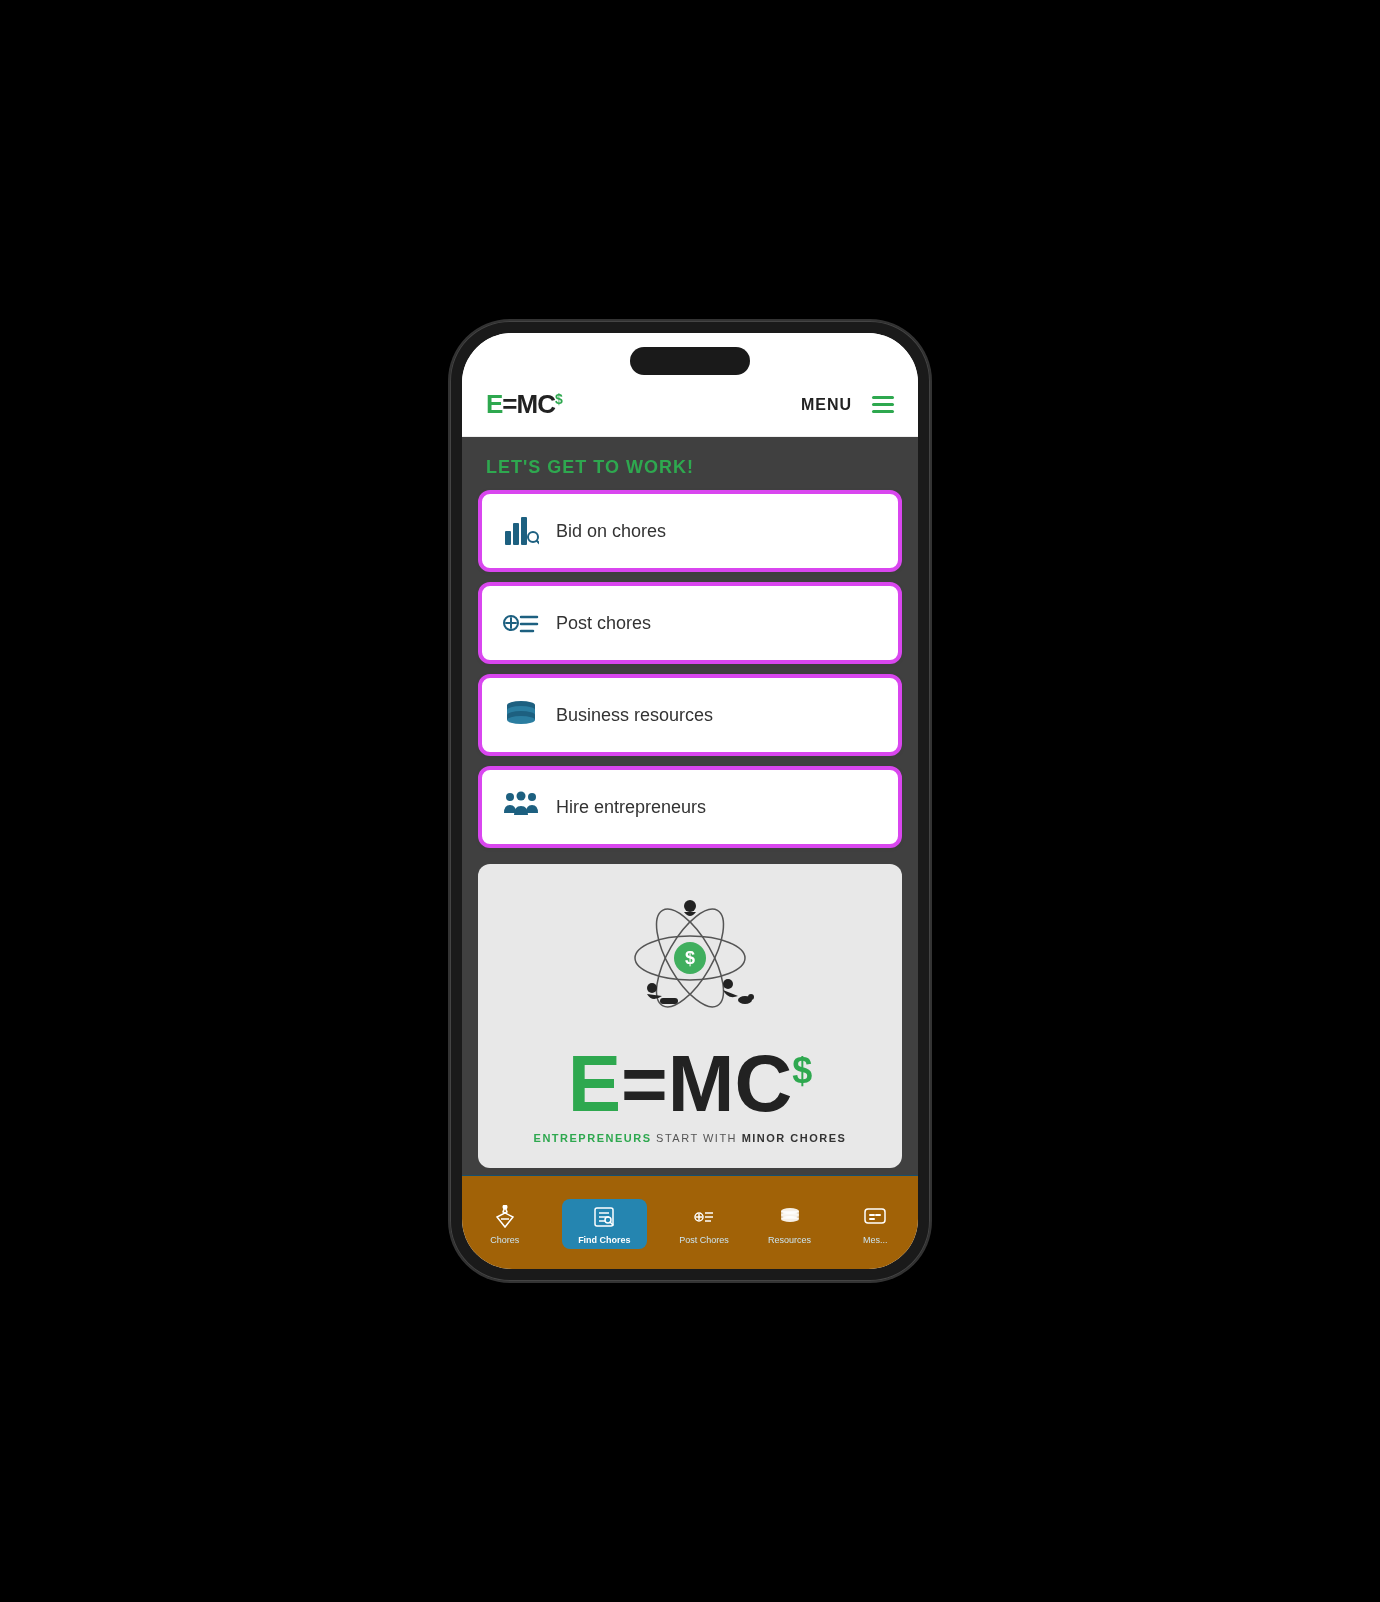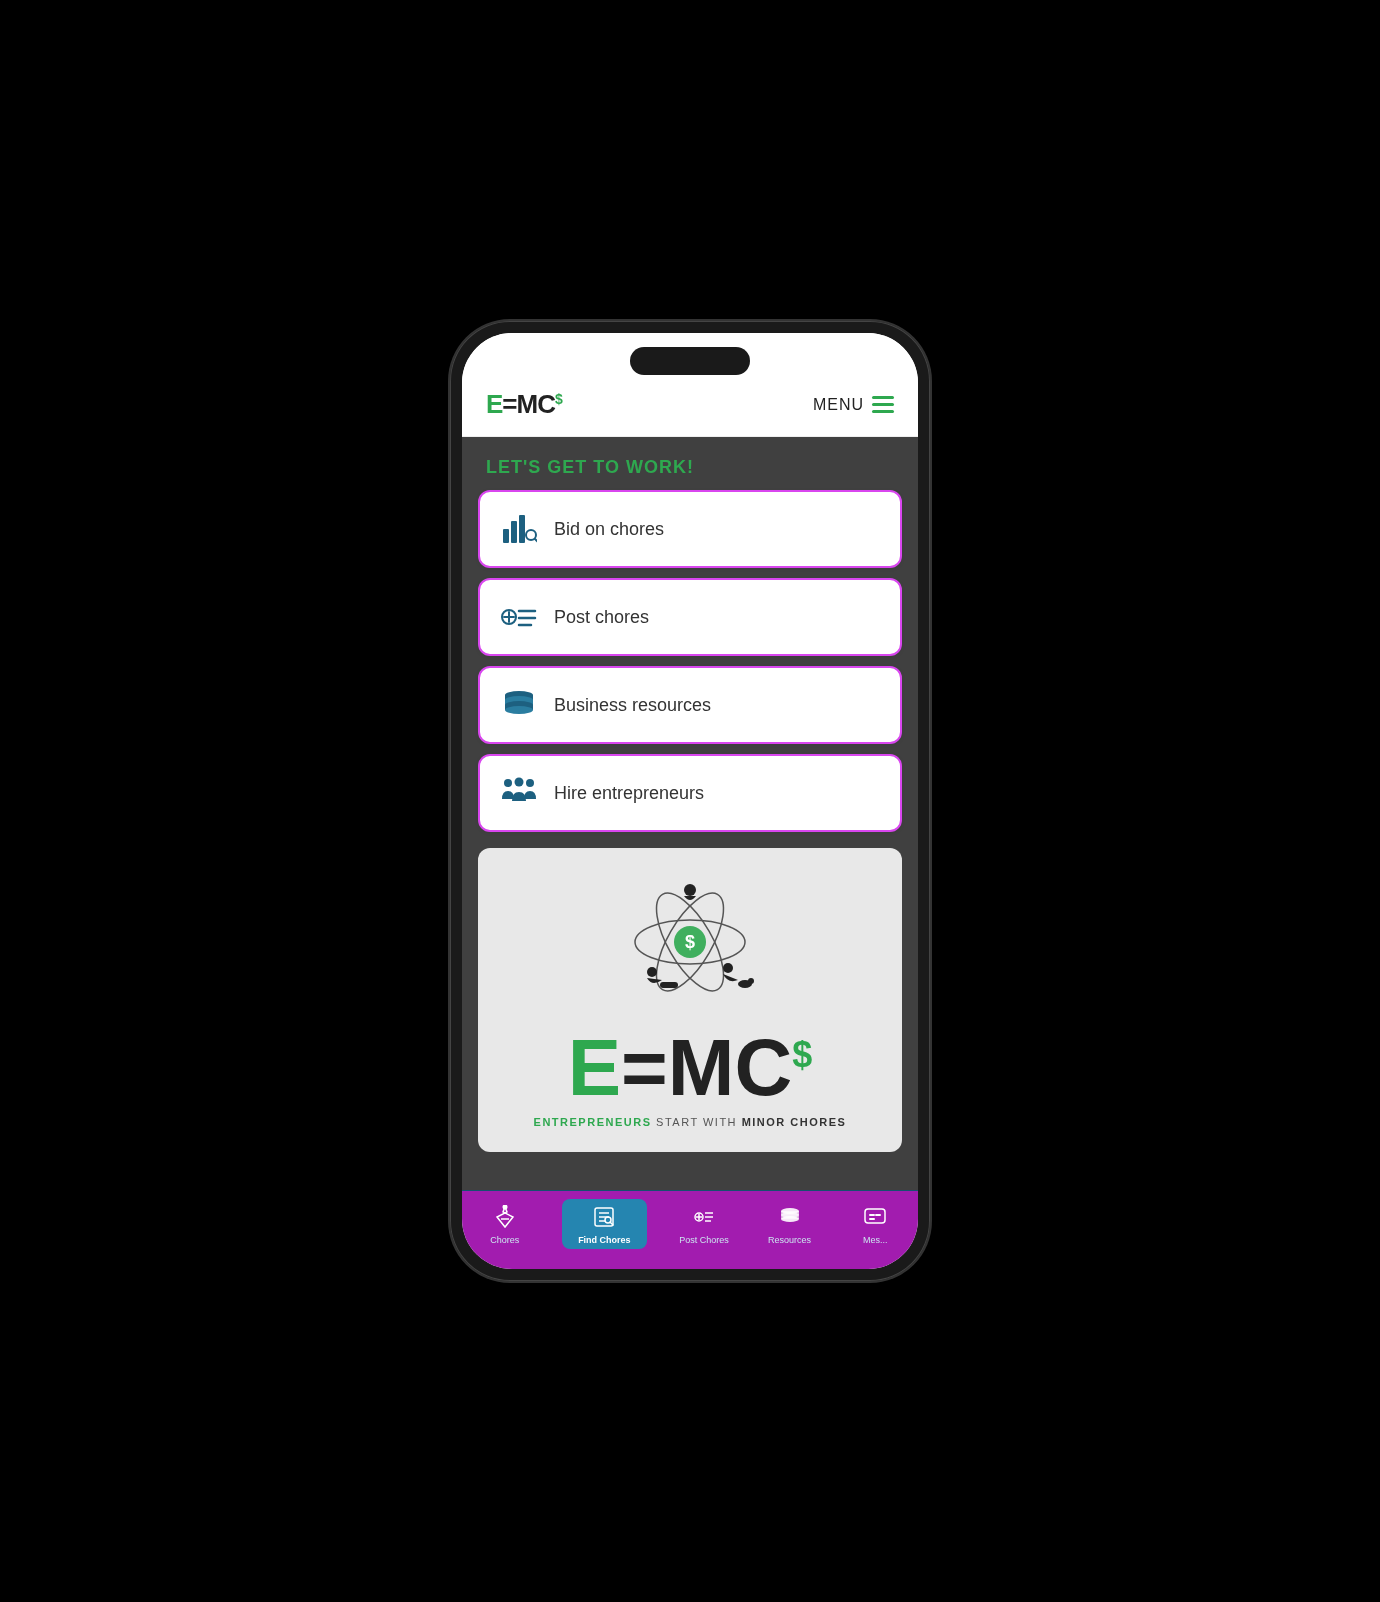--- a/index.html
+++ b/index.html
@@ -82,25 +82,25 @@
 
     .logo-dollar {
       color: #2ea84f;
       font-size: 14px;
       font-weight: 900;
       margin-top: 2px;
     }
 
     .menu-btn {
       display: flex;
-      gap: 8px;
+      gap: 20px;
       cursor: pointer;
       color: #222;
       font-size: 16px;
-      font-weight: 400;
+      font-weight: 700;
       letter-spacing: 1px;
     }
 
     .hamburger-icon {
       display: flex;
       flex-direction: column;
       gap: 4px;
     }
 
     .hamburger-line {
@@ -127,21 +127,21 @@
 
     .menu-cards {
       padding: 0 16px;
       display: flex;
       flex-direction: column;
       gap: 10px;
     }
 
     .menu-card {
       background: #fff;
-      border: 2px solid #d946ef;
+      border: 4px solid #d946ef;
       border-radius: 12px;
       padding: 18px 20px;
       display: flex;
       align-items: center;
       gap: 16px;
       cursor: pointer;
       box-shadow: 0 1px 4px rgba(0,0,0,0.06);
       transition: background 0.15s;
     }
 
@@ -227,22 +227,22 @@
     }
 
     .tagline-bold {
       color: #333;
       font-weight: 700;
     }
 
     
     .bottom-nav {
       display: flex;
-      background: #a21caf;
-      padding: 8px 0 20px 0;
+      background: #a16207;
+      padding: 23px 0 20px 0;
       border-top: 1px solid #155070;
     }
 
     .nav-item {
       flex: 1;
       display: flex;
       flex-direction: column;
       align-items: center;
       gap: 4px;
       cursor: pointer;

